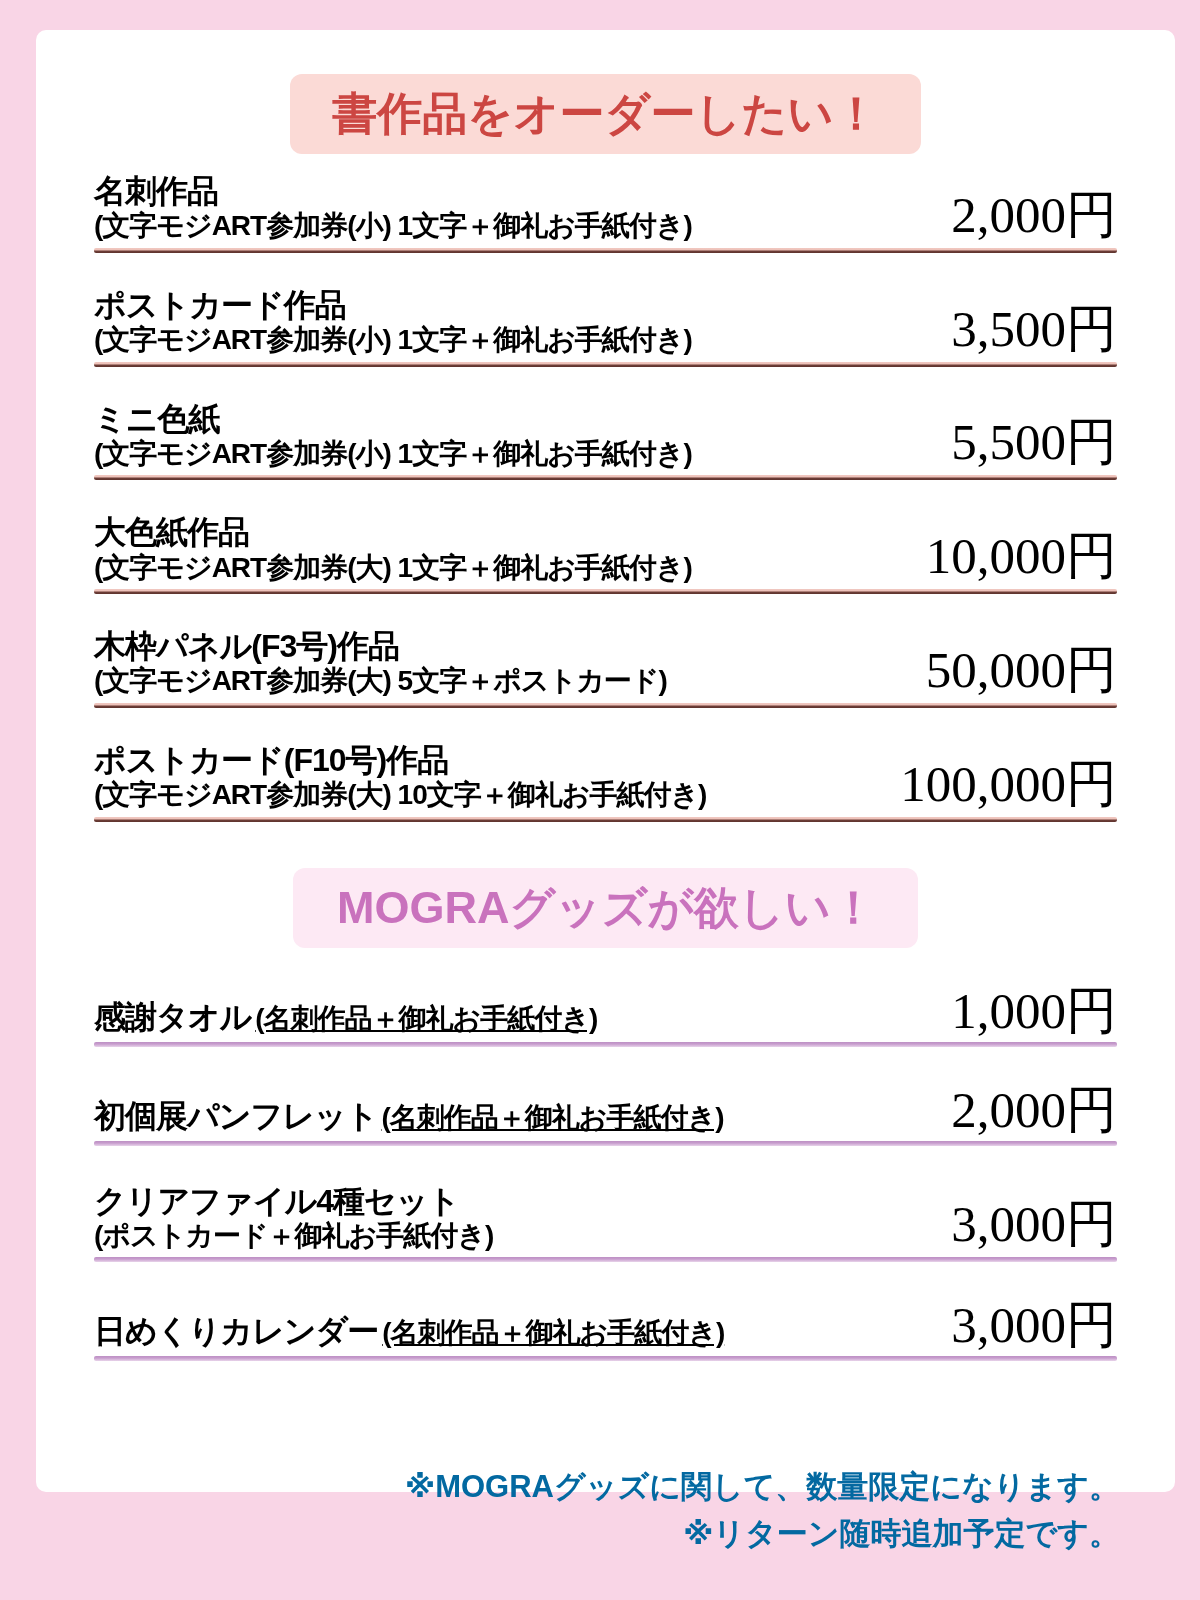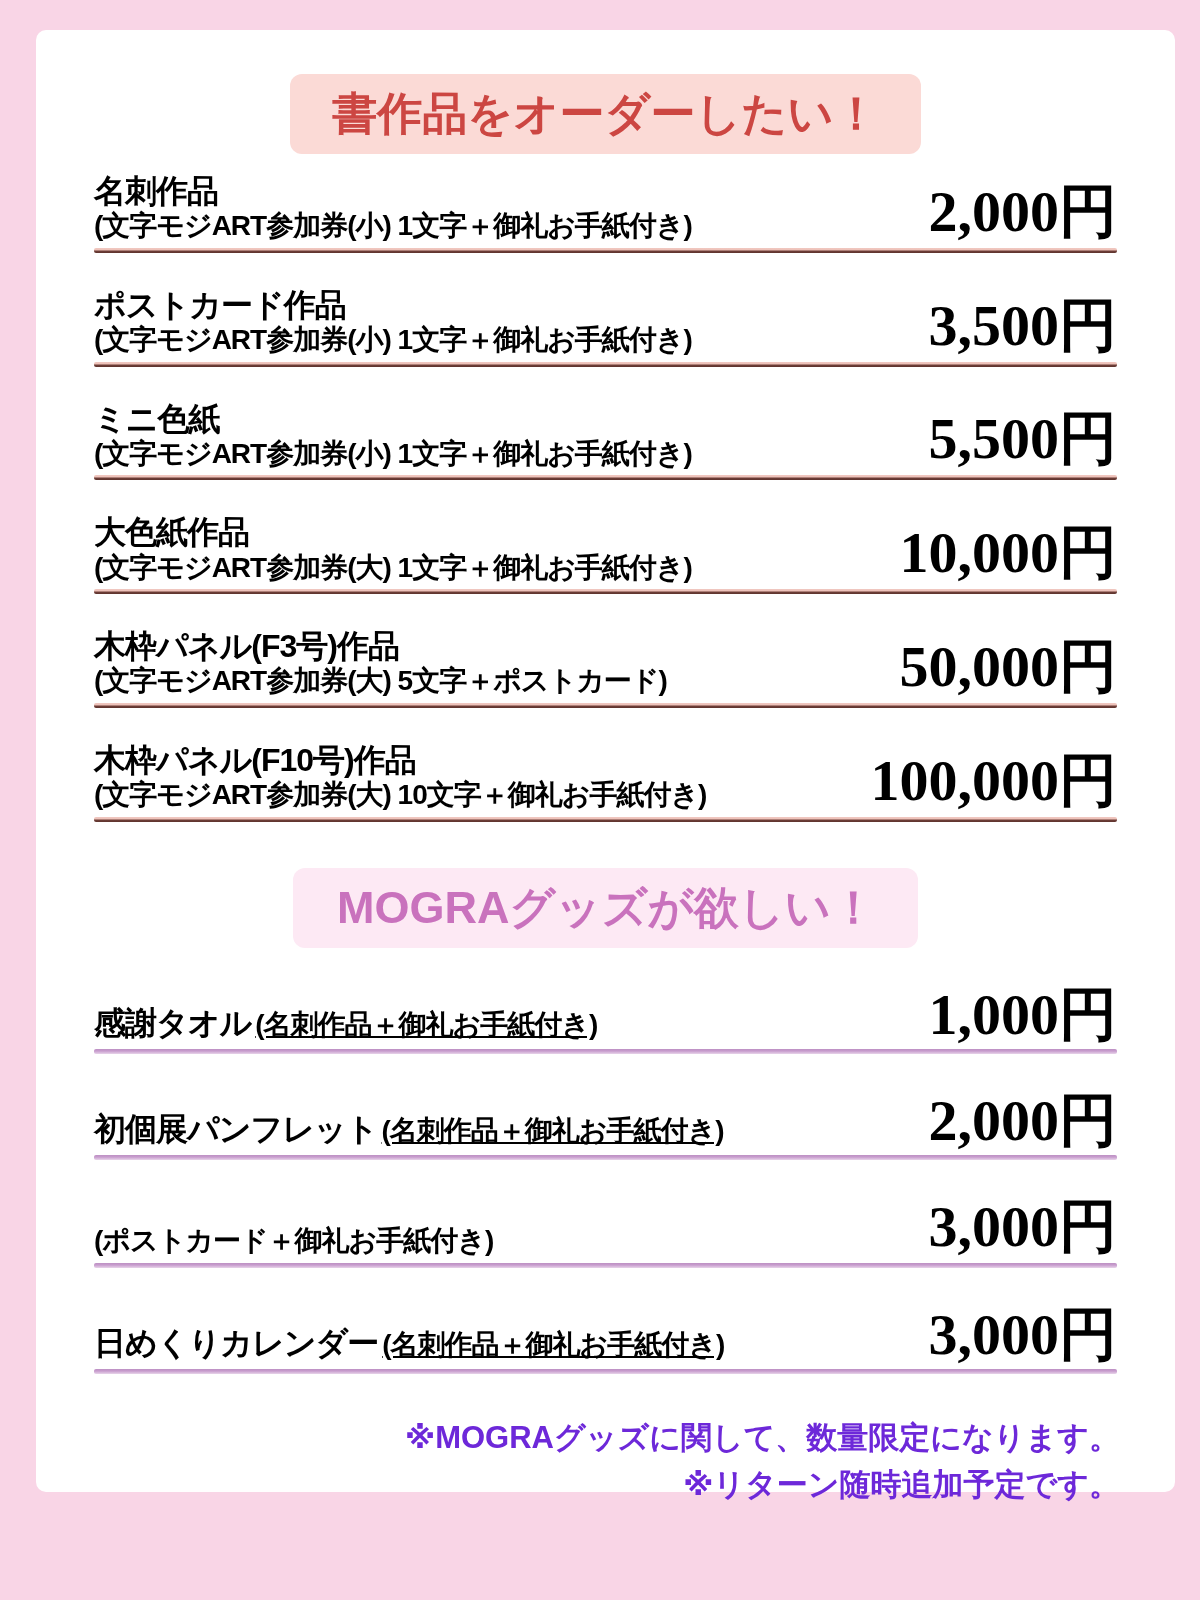--- a/index.html
+++ b/index.html
@@ -28,33 +28,33 @@
   .name{
     font-size:32px;font-weight:bold;line-height:1.1;
     letter-spacing:-1px;white-space:nowrap;
   }
   .desc{
     font-size:28px;font-weight:bold;line-height:1.2;
     letter-spacing:-1px;white-space:nowrap;
   }
   .price{
     font-family:"Liberation Serif","DejaVu Serif",serif;
-    font-size:58px;font-weight:bold;line-height:1.0;white-space:nowrap;
+    font-size:51px;font-weight:normal;line-height:1.0;white-space:nowrap;
     padding-bottom:2px;
   }
   .rule{height:5px;margin-top:5px;border-radius:2px;}
   .rule-red{background:linear-gradient(to bottom,#f0c8c1 0%,#edc0b7 45%,#70403a 55%,#5e332d 100%);}
   .rule-purple{background:linear-gradient(to bottom,#bd90c4 0%,#c79ccd 40%,#e8d4ea 100%);}
   .inline-row{display:flex;align-items:baseline;}
   .desc-inline{margin-left:4px;flex:1;text-decoration:underline;}
   .inline-row .price{padding-bottom:0;}
   .item-inline{margin-top:38px;}
   .footer{
-    position:absolute;right:80px;top:1415px;text-align:right;
-    font-weight:bold;font-size:31px;line-height:1.5;color:#6d28d9;
+    position:absolute;right:80px;top:1464px;text-align:right;
+    font-weight:bold;font-size:31px;line-height:1.5;color:#0369a1;
     letter-spacing:0px;
   }
 </style>
 </head>
 <body>
 
 <div class="panel">
 
   <div class="badge badge1" style="background:#fbdad6;color:#cc4642;">書作品をオーダーしたい！</div>
 
@@ -109,21 +109,21 @@
         <div class="desc">(文字モジART参加券(大) 5文字＋ポストカード)</div>
       </div>
       <div class="price">50,000円</div>
     </div>
     <div class="rule rule-red"></div>
   </div>
 
   <div class="item">
     <div class="row">
       <div class="left">
-        <div class="name">木枠パネル(F10号)作品</div>
+        <div class="name">ポストカード(F10号)作品</div>
         <div class="desc">(文字モジART参加券(大) 10文字＋御礼お手紙付き)</div>
       </div>
       <div class="price">100,000円</div>
     </div>
     <div class="rule rule-red"></div>
   </div>
 
   <div class="badge badge2" style="background:#fde9f4;color:#c972bd;padding-left:44px;">MOGRAグッズが欲しい！</div>
 
   <div class="item item-inline">
@@ -140,20 +140,21 @@
       <span class="name">初個展パンフレット</span>
       <span class="desc desc-inline">(名刺作品＋御礼お手紙付き)</span>
       <span class="price">2,000円</span>
     </div>
     <div class="rule rule-purple"></div>
   </div>
 
   <div class="item item-inline">
     <div class="row">
       <div class="left">
+        <div class="name">クリアファイル4種セット</div>
         <div class="desc">(ポストカード＋御礼お手紙付き)</div>
       </div>
       <div class="price">3,000円</div>
     </div>
     <div class="rule rule-purple"></div>
   </div>
 
   <div class="item item-inline">
     <div class="inline-row">
       <span class="name">日めくりカレンダー</span>

